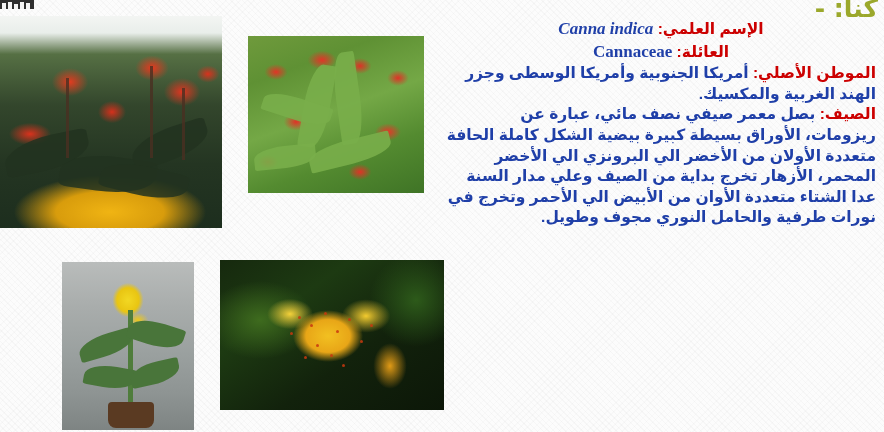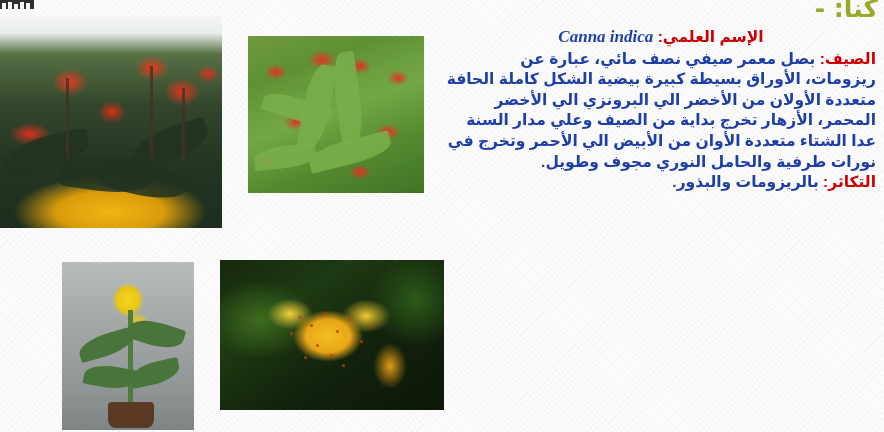--- a/index.html
+++ b/index.html
@@ -34,21 +34,21 @@
     color:#9ba82b;
     font-size:25px;font-weight:bold;
     direction:rtl;text-align:right;
     white-space:nowrap;
     letter-spacing:0px;
     font-family:"DejaVu Sans","Liberation Sans",sans-serif;
   }
 
   
   #textcol{
-    position:absolute;right:8px;top:26px;width:430px;
+    position:absolute;right:8px;top:18px;width:430px;
     direction:rtl;text-align:right;
     line-height:1.33;
   }
   .line{font-size:15.5px;font-weight:bold;color:#1f3fa8;white-space:normal;}
   .lbl{color:#cc0000;font-weight:bold;}
   .sci{
     color:#1f3fa8;font-weight:bold;font-style:italic;
     font-family:"Liberation Serif","DejaVu Serif",serif;font-size:17px;
   }
   .fam{
@@ -131,31 +131,35 @@
 
   <div id="title">كنا: -</div>
 
   <div id="textcol">
 
     <div class="line p center">
       <span class="lbl">الإسم العلمي:</span>
       <span class="sci">Canna indica</span>
     </div>
 
-
+    <div class="line p center">
+      <span class="lbl">العائلة:</span>
+      <span class="fam">Cannaceae</span>
+    </div>
+
+    <div class="line p just">
+      <span class="lbl">الموطن الأصلي:</span>
+      <span>أمريكا الجنوبية وأمريكا الوسطى وجزر الهند الغربية والمكسيك.</span>
+    </div>
 
     <div class="line p just">
       <span class="lbl">الصيف:</span>
       <span>بصل معمر صيفي نصف مائي، عبارة عن ريزومات، الأوراق بسيطة كبيرة بيضية الشكل كاملة الحافة متعددة الأولان من الأخضر الي البرونزي الي الأخضر المحمر، الأزهار تخرج بداية من الصيف وعلي مدار السنة عدا الشتاء متعددة الأوان من الأبيض الي الأحمر وتخرج في نورات طرفية والحامل النوري مجوف وطويل.</span>
     </div>
 
-    <div class="line p just">
-      <span class="lbl">التكاثر:</span>
-      <span>بالريزومات والبذور.</span>
-    </div>
 
 
   </div>
 
   <div class="photo" id="photo1">
     <div class="leafdark" style="left:4px;top:120px;width:86px;height:34px;transform:rotate(-12deg);"></div>
     <div class="leafdark" style="left:60px;top:140px;width:96px;height:36px;transform:rotate(8deg);"></div>
     <div class="leafdark" style="left:130px;top:112px;width:80px;height:32px;transform:rotate(-18deg);"></div>
     <div class="leafdark" style="left:100px;top:150px;width:88px;height:30px;transform:rotate(14deg);"></div>
     <div class="stalk" style="left:66px;top:62px;height:80px;"></div>

